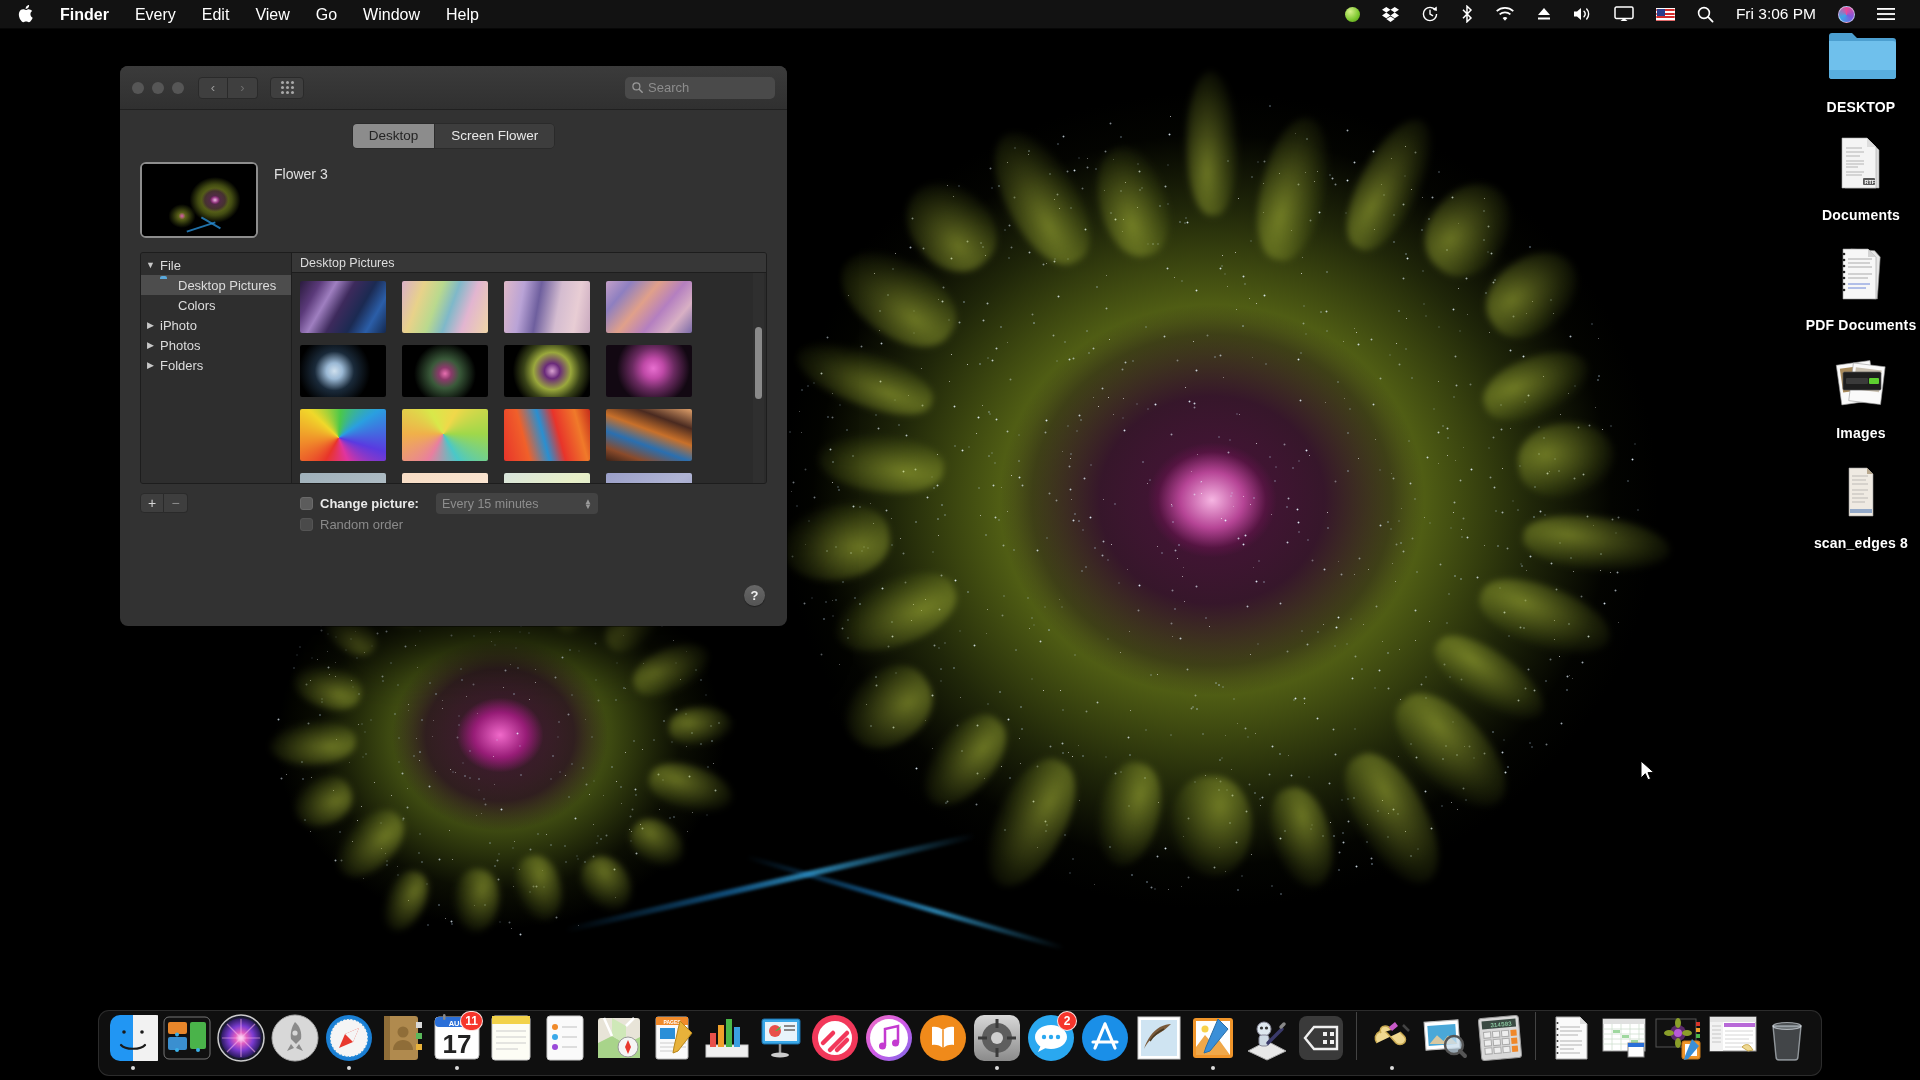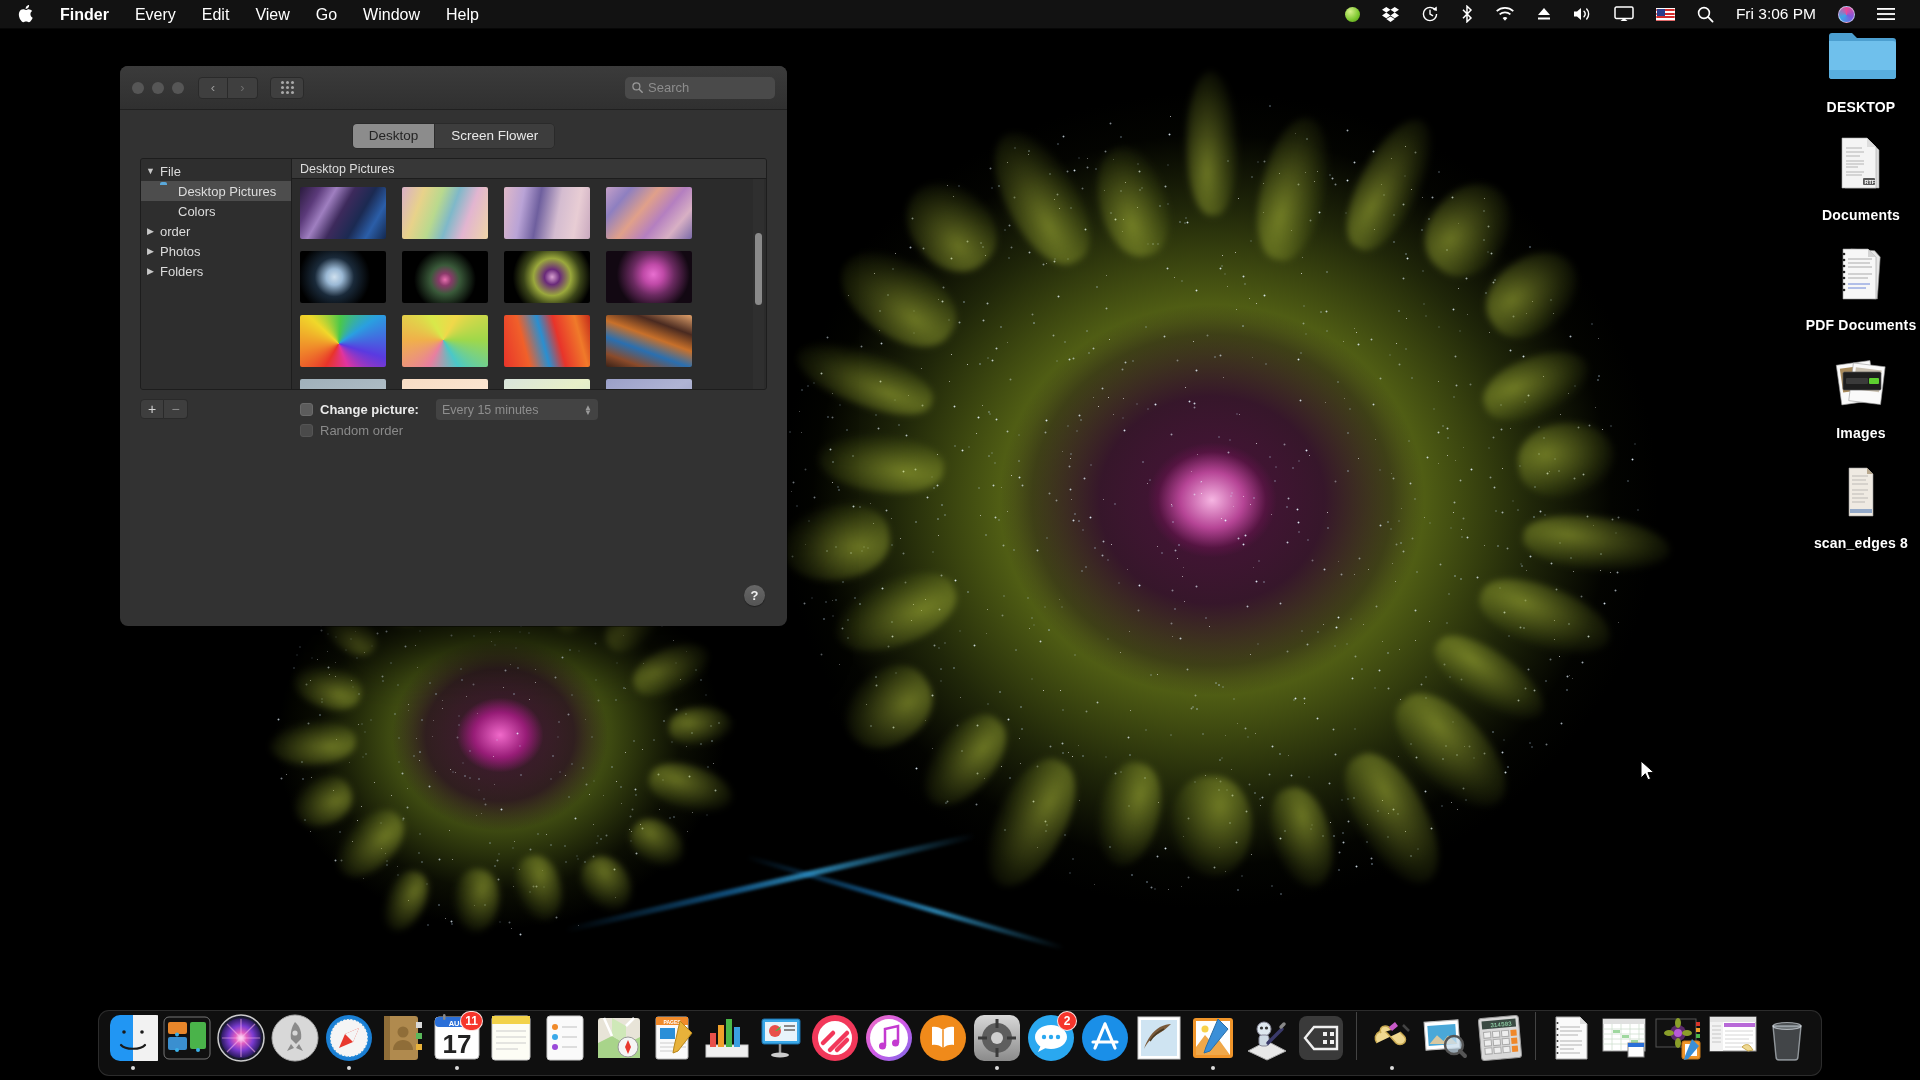--- a/index.html
+++ b/index.html
@@ -1747,38 +1747,46 @@
 
   <div class="tabsrow">
     <div class="tabs">
       <div class="tab sel">Desktop</div>
       <div class="tab">Screen Flower</div>
     </div>
   </div>
 
   <div class="prefbody">
 
+    <div class="previewrow">
+      <div class="preview-thumb">
+        <div class="pv-flower"></div>
+        <div class="pv-stem" style="left:44px;top:62px;width:30px;transform:rotate(-18deg);"></div>
+        <div class="pv-stem" style="left:58px;top:58px;width:22px;transform:rotate(30deg);"></div>
+      </div>
+      <div class="preview-name">Flower 3</div>
+    </div>
 
     <div class="browser">
       <div class="sourcelist" id="sourcelist">
           <div class="sl-row">
             <span class="sl-tri">▼</span>
             <span>File</span>
           </div>
           <div class="sl-row sel sl-indent">
             <span class="sl-ico"><span class="folder-ico"></span></span>
             <span>Desktop Pictures</span>
           </div>
           <div class="sl-row sl-indent">
             <span class="sl-ico"><span class="wheel-ico"></span></span>
             <span>Colors</span>
           </div>
           <div class="sl-row">
             <span class="sl-tri">▶</span>
-            <span>order</span>
+            <span>iPhoto</span>
           </div>
           <div class="sl-row">
             <span class="sl-tri">▶</span>
             <span>Photos</span>
           </div>
           <div class="sl-row">
             <span class="sl-tri">▶</span>
             <span>Folders</span>
           </div>
         </div>

